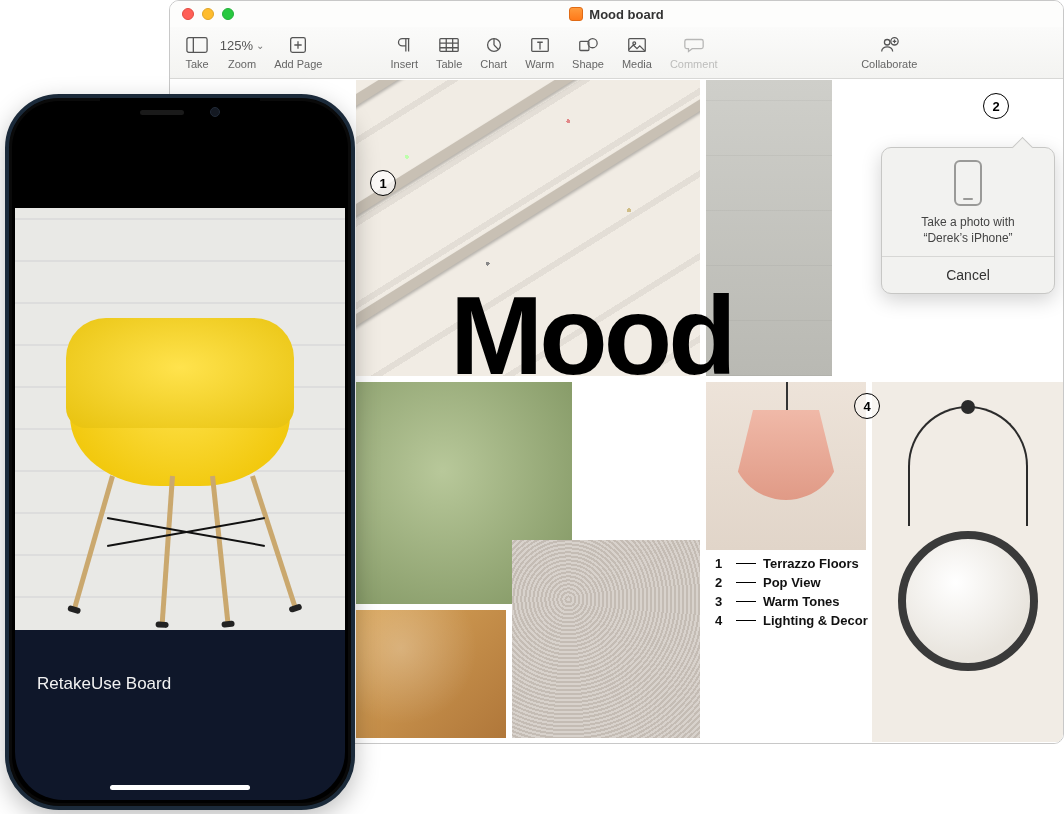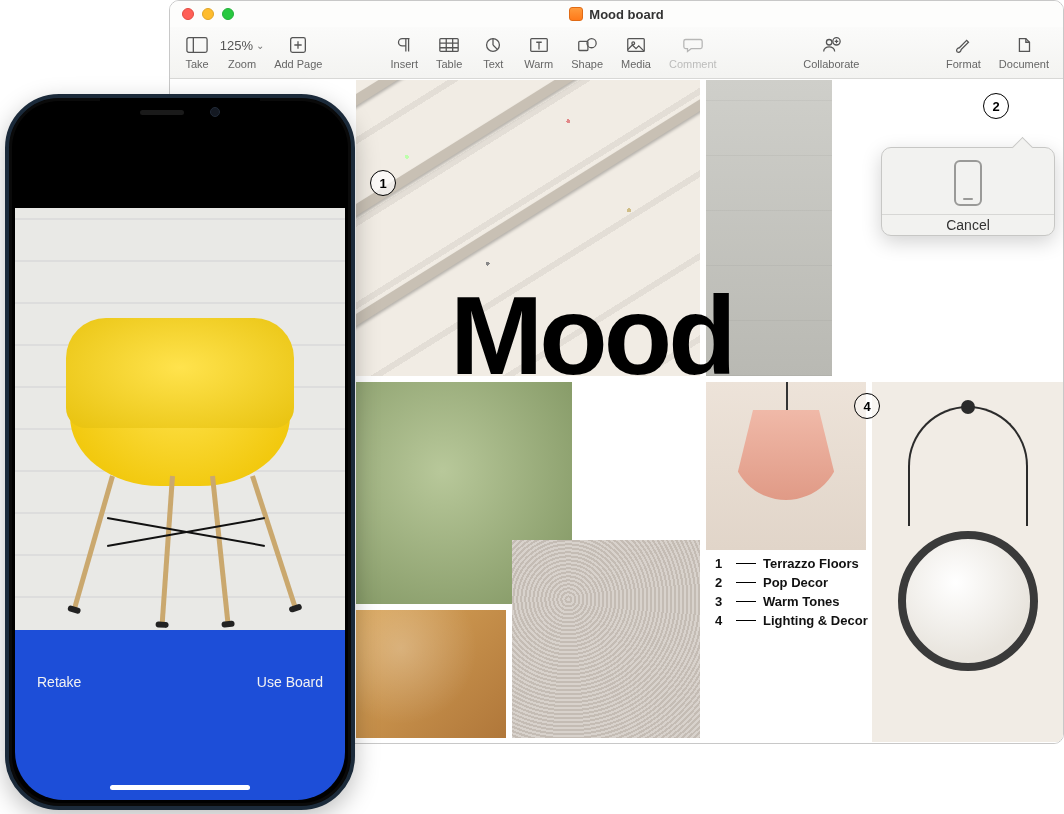--- a/index.html
+++ b/index.html
@@ -214,21 +214,21 @@
     border-left:1px solid #c7c7c5; border-top:1px solid #c7c7c5;
     transform: rotate(45deg);
   }
   .popover .phone-ico{
     width:28px;height:46px;border:2px solid #9a9a98;border-radius:6px;
     margin: 0 auto 8px; position:relative;
   }
   .popover .phone-ico::after{content:"";position:absolute;bottom:4px;left:50%;transform:translateX(-50%);width:10px;height:2px;background:#9a9a98;border-radius:1px;}
   .popover .msg{ padding: 0 14px 10px; line-height:1.35;}
   .popover .cancel{
-    border-top:1px solid #d7d7d5; padding:2px 0;
+    border-top:1px solid #d7d7d5; padding:10px 0;
     font-size:14px; color:#333;
   }
 
   
   .iphone {
     position:absolute;
     left: 5px; top: 94px;
     width: 350px; height: 716px;
     background:#000;
     border-radius: 54px;
@@ -283,24 +283,24 @@
   .leg::after{content:"";position:absolute;bottom:-2px;left:-4px;width:13px;height:6px;border-radius:3px;background:#222;}
   .l1{ top:150px; left:50px; height:140px; transform:rotate(16deg);}
   .l2{ top:150px; left:110px; height:150px; transform:rotate(4deg);}
   .l3{ top:150px; left:150px; height:150px; transform:rotate(-6deg);}
   .l4{ top:150px; left:190px; height:140px; transform:rotate(-18deg);}
   .cross{position:absolute;top:205px;left:46px;width:160px;height:2px;background:#111;transform:rotate(10deg);}
   .cross2{position:absolute;top:205px;left:46px;width:160px;height:2px;background:#111;transform:rotate(-10deg);}
 
   .iphone-bar{
     position:absolute; bottom:0; left:0; right:0; height:170px;
-    background:#1d4ed8;
-    display:flex; align-items:flex-start; justify-content:space-between;
+    background:#0f172a;
+    display:flex; align-items:flex-start; justify-content:flex-start;
     padding: 44px 22px 0;
-    color:#f2f2f2; font-size:14px;
+    color:#f2f2f2; font-size:17px;
   }
   .home-ind{
     position:absolute; bottom:10px; left:50%; transform:translateX(-50%);
     width:140px; height:5px; border-radius:3px; background:#fff;
   }
 </style>
 </head>
 <body>
 
 <div class="mac-window">
@@ -370,21 +370,21 @@
         </span>
         <span>Table</span>
       </div>
       <div class="tb-btn">
         <span class="ico">
           <svg class="icon" viewBox="0 0 24 18">
               <circle cx="12" cy="9" r="7"></circle>
               <path d="M12 9V2M12 9l5 5"></path>
             </svg>
         </span>
-        <span>Text</span>
+        <span>Chart</span>
       </div>
       <div class="tb-btn">
         <span class="ico">
           <svg class="icon" viewBox="0 0 24 18">
               <rect x="3" y="2" width="18" height="14" rx="1"></rect>
               <path d="M9 6h6M12 6v8"></path>
             </svg>
         </span>
         <span>Warm</span>
       </div>
@@ -426,39 +426,20 @@
             <path d="M4 16c0-3 3-5 6-5s6 2 6 5"></path>
             <circle cx="18" cy="5" r="4" fill="#fff"></circle>
             <path d="M18 3v4M16 5h4"></path>
           </svg>
       </span>
       <span>Collaborate</span>
     </div>
 
     <div class="spacer"></div>
 
-    <div class="tb-group">
-      <div class="tb-btn">
-        <span class="ico">
-          <svg class="icon" viewBox="0 0 24 18">
-              <path d="M5 15c0-2 2-3 3-3l8-8 2 2-8 8c0 1-1 3-3 3-1 0-2-1-2-2z"></path>
-            </svg>
-        </span>
-        <span>Format</span>
-      </div>
-      <div class="tb-btn">
-        <span class="ico">
-          <svg class="icon" viewBox="0 0 24 18">
-              <path d="M7 2h7l4 4v10H7z"></path>
-              <path d="M14 2v4h4"></path>
-            </svg>
-        </span>
-        <span>Document</span>
-      </div>
-    </div>
   </div>
 
   <div class="canvas">
 
     <div class="tile terrazzo">
       <div class="edge" style="top:40px;left:-40px;transform:rotate(-32deg);"></div>
       <div class="edge" style="top:150px;left:-40px;transform:rotate(-32deg);"></div>
       <div class="edge" style="top:260px;left:-40px;transform:rotate(-32deg);"></div>
       <div class="marker" style="left:14px; top:90px;">
         <span>1</span>
@@ -485,21 +466,21 @@
 
     <div class="legend" id="legend-host">
         <div class="row">
           <span class="n">1</span>
           <span class="dash"></span>
           <span>Terrazzo Floors</span>
         </div>
         <div class="row">
           <span class="n">2</span>
           <span class="dash"></span>
-          <span>Pop Decor</span>
+          <span>Pop View</span>
         </div>
         <div class="row">
           <span class="n">3</span>
           <span class="dash"></span>
           <span>Warm Tones</span>
         </div>
         <div class="row">
           <span class="n">4</span>
           <span class="dash"></span>
           <span>Lighting &amp; Decor</span>
@@ -510,20 +491,24 @@
       <span>4</span>
     </div>
   </div>
 
   <div class="marker2">
     <span>2</span>
   </div>
 
   <div class="popover">
     <div class="phone-ico"></div>
+    <div class="msg">
+      <div>Take a photo with</div>
+      <div>“Derek’s iPhone”</div>
+    </div>
     <div class="cancel">Cancel</div>
   </div>
 
 </div>
 
 <div class="iphone">
   <div class="notch">
     <div class="spk"></div>
     <div class="cam"></div>
   </div>

